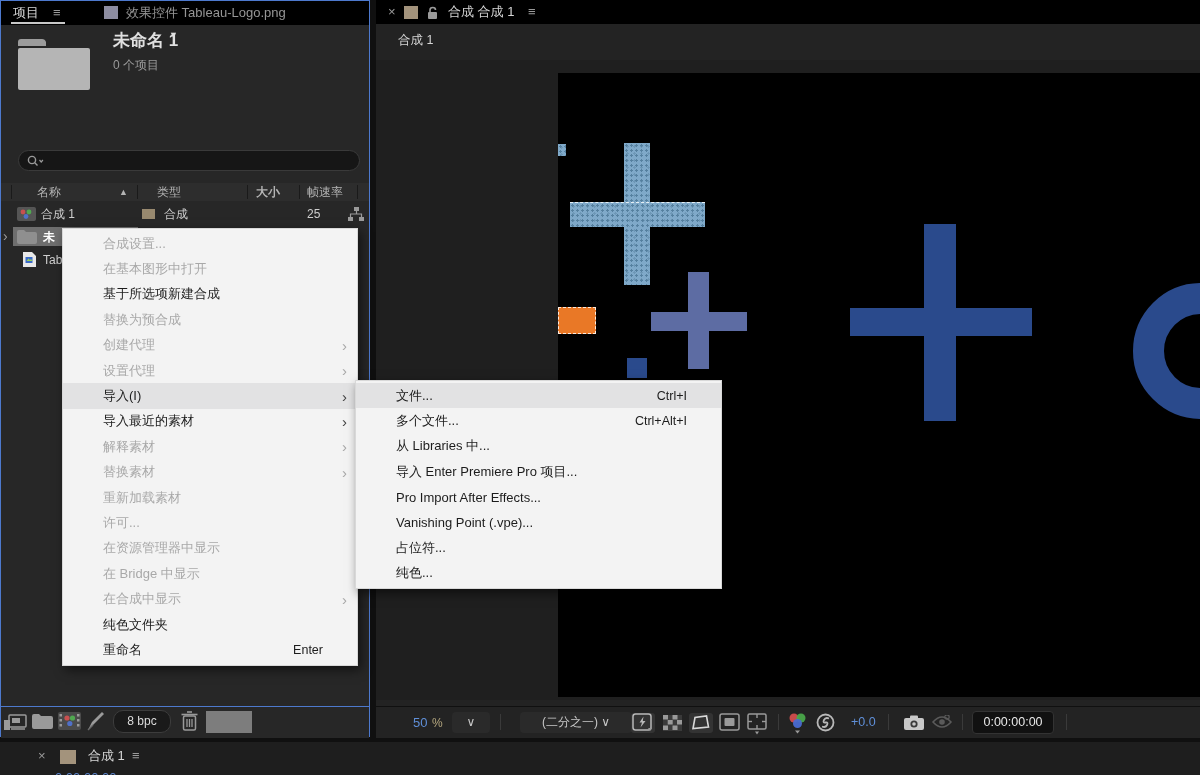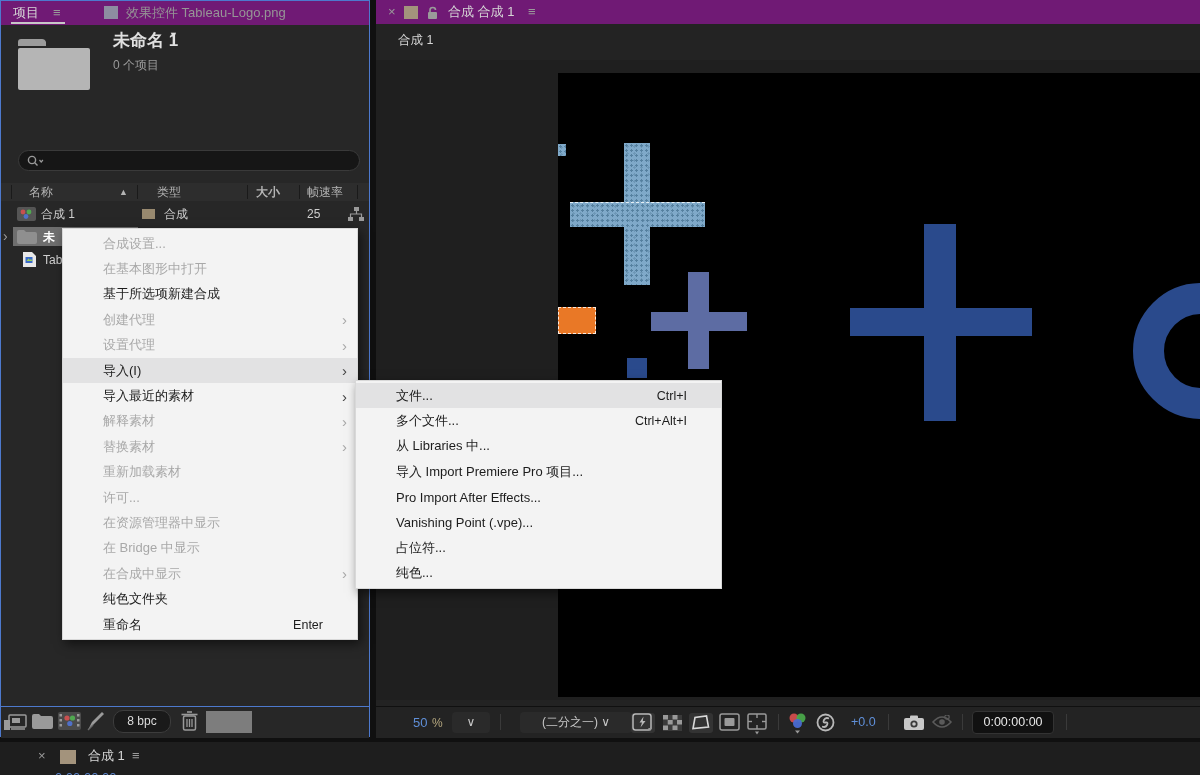--- a/index.html
+++ b/index.html
@@ -2,21 +2,21 @@
 <html><head>
 <meta charset="utf-8">
 <style>
   html,body{margin:0;padding:0;background:#101010;width:1200px;height:775px;overflow:hidden;
     font-family:"Liberation Sans","DejaVu Sans",sans-serif;-webkit-font-smoothing:antialiased;}
   .abs{position:absolute;}
   
   #project-panel{left:0;top:0;width:370px;height:737px;background:#272727;border:1px solid #4d79cd;box-sizing:border-box;}
   #comp-panel{left:376px;top:0;width:824px;height:737px;background:#232323;}
   #timeline-panel{left:0;top:742px;width:1200px;height:33px;background:#1e1e1e;}
-  .tabbar{left:0;top:0;right:0;height:24px;background:#701a75;}
+  .tabbar{left:0;top:0;right:0;height:24px;background:#000000;}
   .tab-label{color:#d6d6d6;font-size:13px;line-height:24px;}
   .tab-label.dim{color:#969696;}
   .glyph{color:#9a9a9a;font-size:13px;line-height:24px;}
   .underline{position:absolute;height:2px;background:#c8c8c8;}
   .sq-icon{width:14px;height:13px;display:inline-block;}
   
   .proj-name{color:#e0e0e0;font-size:17px;font-weight:bold;}
   .proj-count{color:#9a9a9a;font-size:12px;}
   #search-box{left:17px;top:149px;width:342px;height:21px;background:#161616;border:1px solid #3a3a3a;border-radius:11px;box-sizing:border-box;}
   #search-input{position:absolute;left:30px;top:1px;width:300px;height:17px;background:transparent;border:none;outline:none;color:#ccc;font-size:12px;}
@@ -86,21 +86,21 @@
     <svg class="abs" style="left:8px;top:4px;" width="18" height="13" viewBox="0 0 18 13">
       <circle cx="5" cy="5" r="3.6" fill="none" stroke="#9a9a9a" stroke-width="1.4"></circle>
       <line x1="7.8" y1="7.8" x2="10.5" y2="10.5" stroke="#9a9a9a" stroke-width="1.4"></line>
       <path d="M12.5 5 L14.2 7 L15.9 5" fill="none" stroke="#9a9a9a" stroke-width="1.2"></path>
     </svg>
     <input id="search-input" style="">
   </div>
 
   <div class="abs hdr-row">
     <div class="vsep" style="left:10px;"></div>
-    <span class="hdr-cell" style="left:28px;">名称</span>
+    <span class="hdr-cell" style="left:36px;">名称</span>
     <span class="hdr-cell" style="left:118px;color:#b4b4b4;font-size:9px;">▲</span>
     <div class="vsep" style="left:136px;"></div>
     <svg class="abs" style="left:141px;top:185px;position:absolute;" width="14" height="12" viewBox="0 0 14 12">
       <path d="M1 2 L8 2 L13 6 L8 10 L1 10 Z" fill="#b4b4b4"></path>
     </svg>
     <span class="hdr-cell" style="left:156px;text-align:center;">类型</span>
     <div class="vsep" style="left:246px;"></div>
     <span class="hdr-cell" style="left:255px;font-weight:bold;">大小</span>
     <div class="vsep" style="left:298px;"></div>
     <span class="hdr-cell" style="left:306px;">帧速率</span>
@@ -300,20 +300,25 @@
     <div class="mi disabled">
       <span class="mi-label">在基本图形中打开</span>
       <span class="mi-shortcut"></span>
       <span class="mi-chev">›</span>
     </div>
     <div class="mi">
       <span class="mi-label">基于所选项新建合成</span>
       <span class="mi-shortcut"></span>
       <span class="mi-chev">›</span>
     </div>
+    <div class="mi disabled">
+      <span class="mi-label">替换为预合成</span>
+      <span class="mi-shortcut"></span>
+      <span class="mi-chev">›</span>
+    </div>
     <div class="mi disabled has-sub">
       <span class="mi-label">创建代理</span>
       <span class="mi-shortcut"></span>
       <span class="mi-chev">›</span>
     </div>
     <div class="mi disabled has-sub">
       <span class="mi-label">设置代理</span>
       <span class="mi-shortcut"></span>
       <span class="mi-chev">›</span>
     </div>
@@ -385,21 +390,21 @@
       <span class="mi-label">多个文件...</span>
       <span class="mi-shortcut">Ctrl+Alt+I</span>
       <span class="mi-chev"></span>
     </div>
     <div class="mi">
       <span class="mi-label">从 Libraries 中...</span>
       <span class="mi-shortcut"></span>
       <span class="mi-chev"></span>
     </div>
     <div class="mi">
-      <span class="mi-label">导入 Import Premiere Pro 项目...</span>
+      <span class="mi-label">导入 Enter Premiere Pro 项目...</span>
       <span class="mi-shortcut"></span>
       <span class="mi-chev"></span>
     </div>
     <div class="mi">
       <span class="mi-label">Pro Import After Effects...</span>
       <span class="mi-shortcut"></span>
       <span class="mi-chev"></span>
     </div>
     <div class="mi">
       <span class="mi-label">Vanishing Point (.vpe)...</span>

